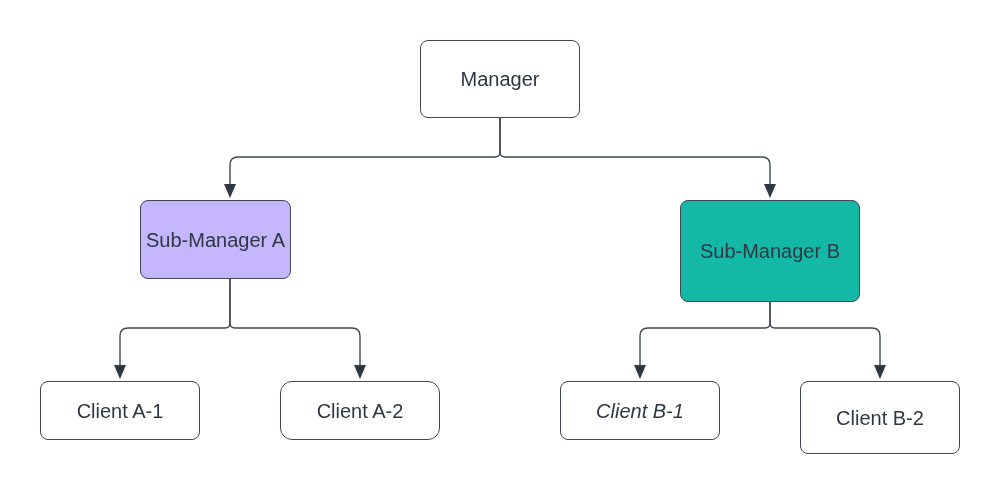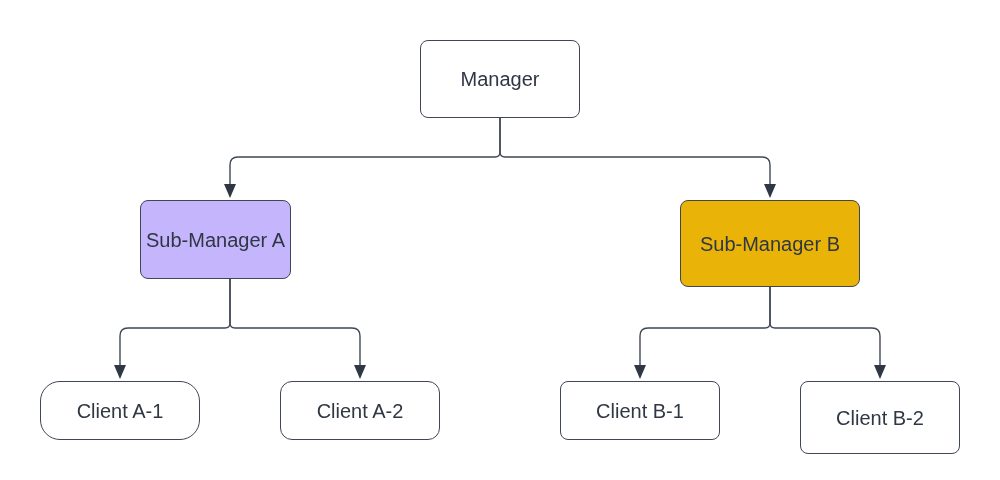--- a/index.html
+++ b/index.html
@@ -71,29 +71,29 @@
         <path d="M 880 379 L 874 365 L 886 365 Z" fill="#2f3744"></path>
       </g>
     </svg>
   <div id="node-layer">
       <div class="node" style="left: 420px; top: 40px; width: 160px; height: 78px; background: rgb(255, 255, 255); border: 1.4px solid rgb(63, 71, 85); border-radius: 8px; color: rgb(47, 55, 68);">
         <span>Manager</span>
       </div>
       <div class="node" style="left: 140px; top: 200px; width: 151px; height: 79px; background: #c4b5fd; border: 1.4px solid rgb(63, 71, 85); border-radius: 8px; color: rgb(47, 55, 68);">
         <span>Sub-Manager A</span>
       </div>
-      <div class="node" style="left: 680px; top: 200px; width: 180px; height: 87px; background: #eab308; border: 1.4px solid rgb(63, 71, 85); border-radius: 8px; color: rgb(47, 55, 68);">
+      <div class="node" style="left: 680px; top: 200px; width: 180px; height: 102px; background: #14b8a6; border: 1.4px solid rgb(63, 71, 85); border-radius: 8px; color: rgb(47, 55, 68);">
         <span>Sub-Manager B</span>
       </div>
-      <div class="node" style="left: 40px; top: 381px; width: 160px; height: 59px; background: rgb(255, 255, 255); border: 1.4px solid rgb(63, 71, 85); border-radius: 20px; color: rgb(47, 55, 68);">
+      <div class="node" style="left: 40px; top: 381px; width: 160px; height: 59px; background: rgb(255, 255, 255); border: 1.4px solid rgb(63, 71, 85); border-radius: 8px; color: rgb(47, 55, 68);">
         <span>Client A-1</span>
       </div>
       <div class="node" style="left: 280px; top: 381px; width: 160px; height: 59px; background: rgb(255, 255, 255); border: 1.4px solid rgb(63, 71, 85); border-radius: 12px; color: rgb(47, 55, 68);">
         <span>Client A-2</span>
       </div>
-      <div class="node" style="left: 560px; top: 381px; width: 160px; height: 59px; background: rgb(255, 255, 255); border: 1.4px solid rgb(63, 71, 85); border-radius: 8px; color: rgb(47, 55, 68);">
+      <div class="node" style="left: 560px; top: 381px; width: 160px; height: 59px; background: rgb(255, 255, 255); border: 1.4px solid rgb(63, 71, 85); border-radius: 8px; color: rgb(47, 55, 68); font-style: italic;">
         <span>Client B-1</span>
       </div>
       <div class="node" style="left: 800px; top: 381px; width: 160px; height: 73px; background: rgb(255, 255, 255); border: 1.4px solid rgb(63, 71, 85); border-radius: 8px; color: rgb(47, 55, 68);">
         <span>Client B-2</span>
       </div>
     </div>
 </div>
 
 </body></html>

